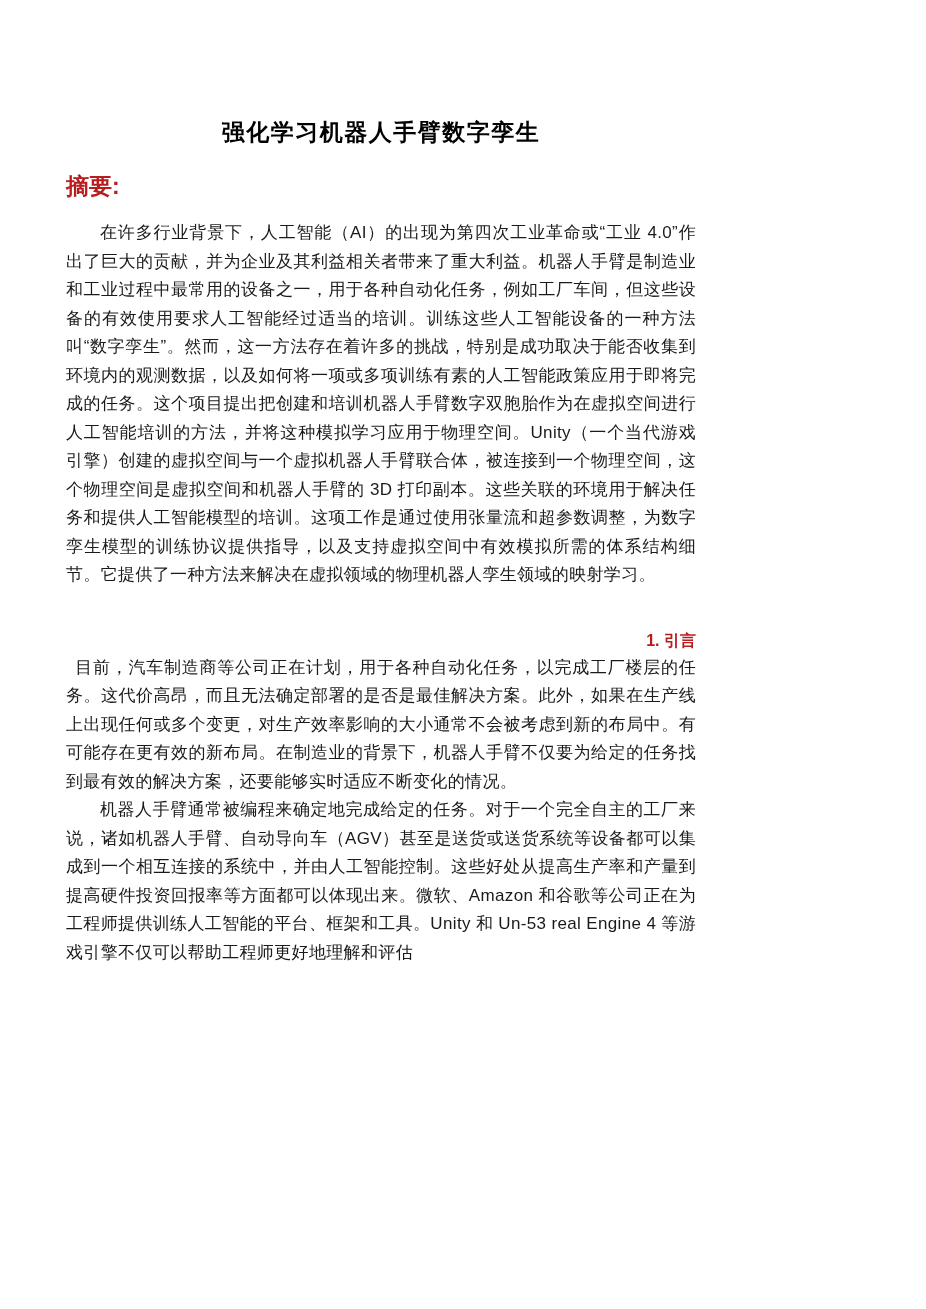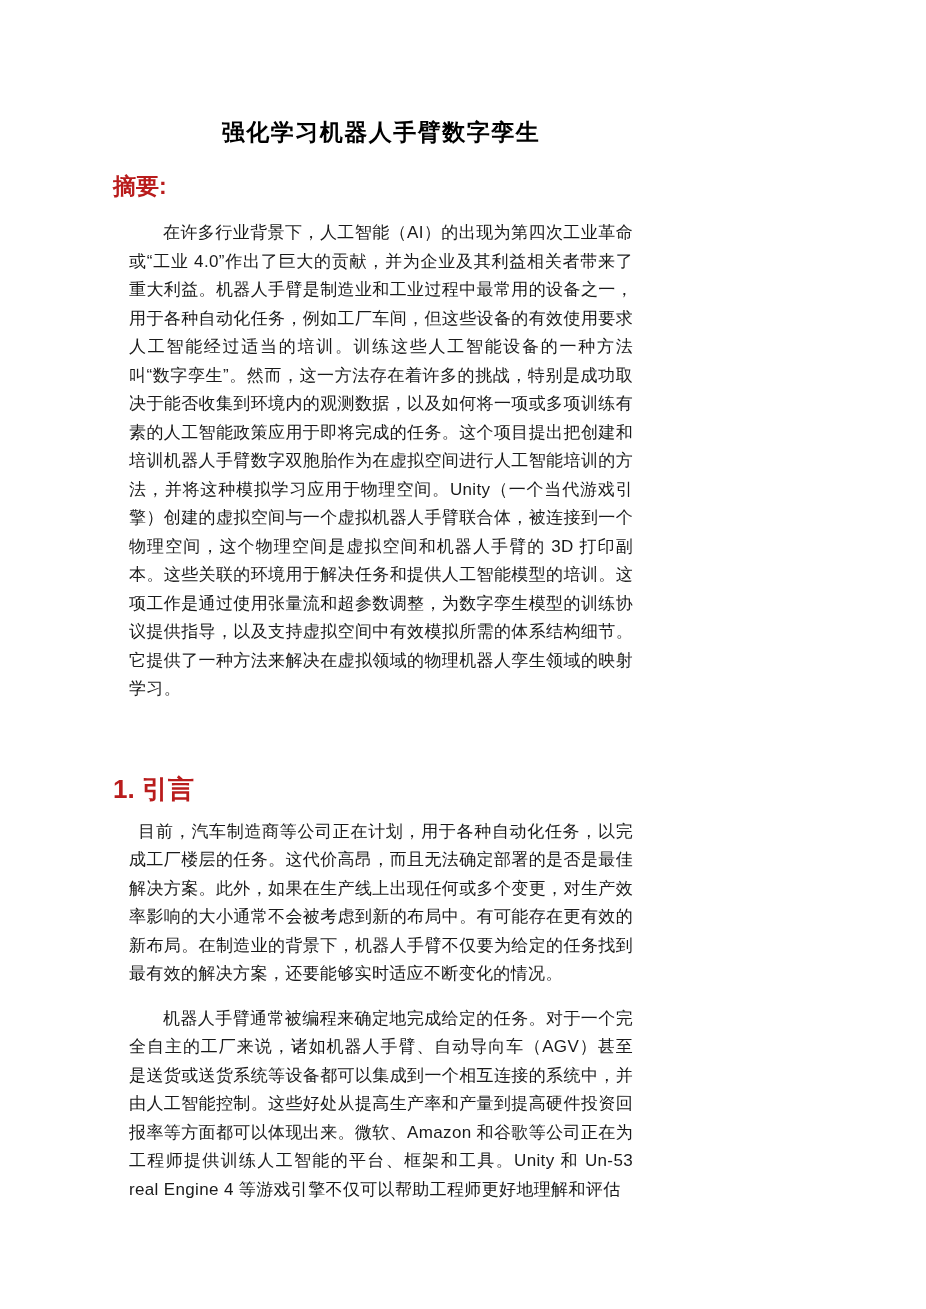--- a/index.html
+++ b/index.html
@@ -6,21 +6,21 @@
     margin: 0;
     padding: 0;
     background: #ffffff;
   }
   .page {
     position: relative;
     width: 762px;
     height: 1309px;
     background: #ffffff;
     box-sizing: border-box;
-    padding: 0 113px;
+    padding: 0 66px;
     overflow: hidden;
     font-family: "Liberation Sans", sans-serif;
     color: #161616;
   }
   .doc-title {
     margin: 0;
     padding-top: 118px;
     text-align: center;
     font-size: 23px;
     font-weight: bold;
@@ -33,25 +33,26 @@
     font-size: 23px;
     font-weight: bold;
     color: #b91c1c;
     line-height: 26px;
     text-align: left;
   }
   .abstract-heading {
     margin-top: 27px;
   }
   .intro-heading {
-    margin-top: 72px;
-    font-size: 26px;
+    margin-top: 38px;
+    font-size: 16px;
+    text-align: right;
   }
   .body-para {
-    margin: 16px;
+    margin: 0;
     font-size: 17px;
     line-height: 28.5px;
     text-align: justify;
     letter-spacing: 0.35px;
     color: #1a1a1a;
   }
   .para-first {
     margin-top: 20px;
   }
   .indent-2 { text-indent: 2em; }

